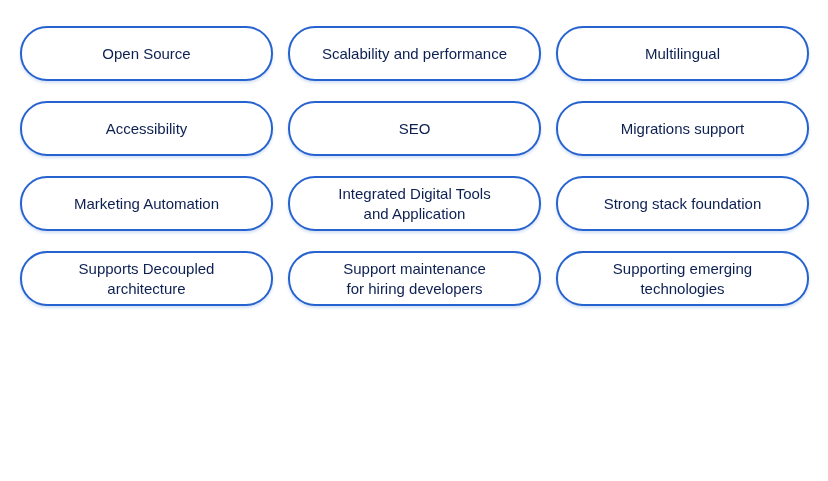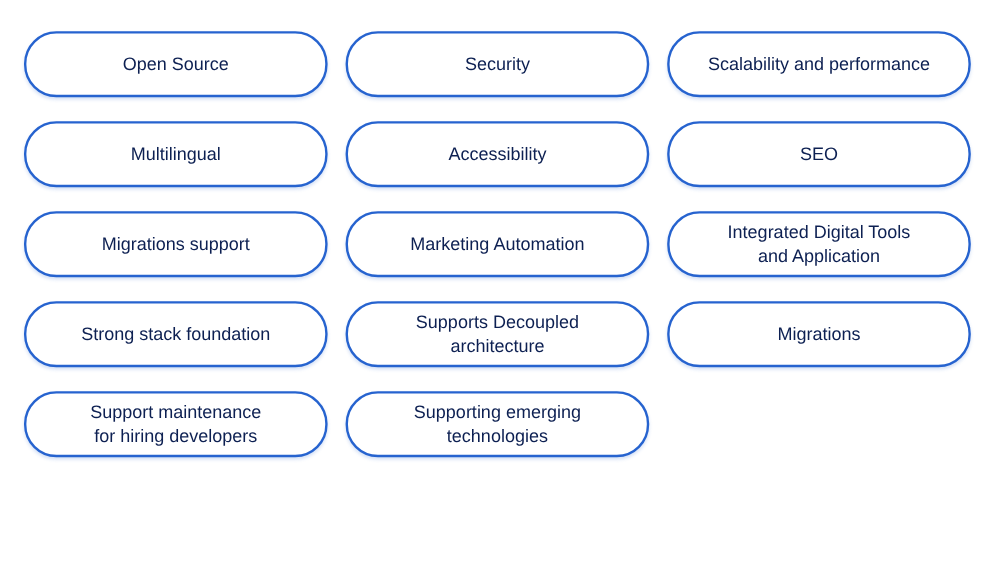--- a/index.html
+++ b/index.html
@@ -50,23 +50,20 @@
   }
 </style>
 </head>
 <body>
 
 <div class="board">
   <div class="pill">
     <span class="pill-label">Open Source</span>
   </div>
   <div class="pill">
-    <span class="pill-label">Security</span>
-  </div>
-  <div class="pill">
     <span class="pill-label">Scalability and performance</span>
   </div>
   <div class="pill">
     <span class="pill-label">Multilingual</span>
   </div>
   <div class="pill">
     <span class="pill-label">Accessibility</span>
   </div>
   <div class="pill">
     <span class="pill-label">SEO</span>
@@ -82,23 +79,20 @@
 and Application</span>
   </div>
   <div class="pill">
     <span class="pill-label">Strong stack foundation</span>
   </div>
   <div class="pill">
     <span class="pill-label">Supports Decoupled
 architecture</span>
   </div>
   <div class="pill">
-    <span class="pill-label">Migrations</span>
-  </div>
-  <div class="pill">
     <span class="pill-label">Support maintenance
 for hiring developers</span>
   </div>
   <div class="pill">
     <span class="pill-label">Supporting emerging
 technologies</span>
   </div>
 </div>
 
 </body></html>

